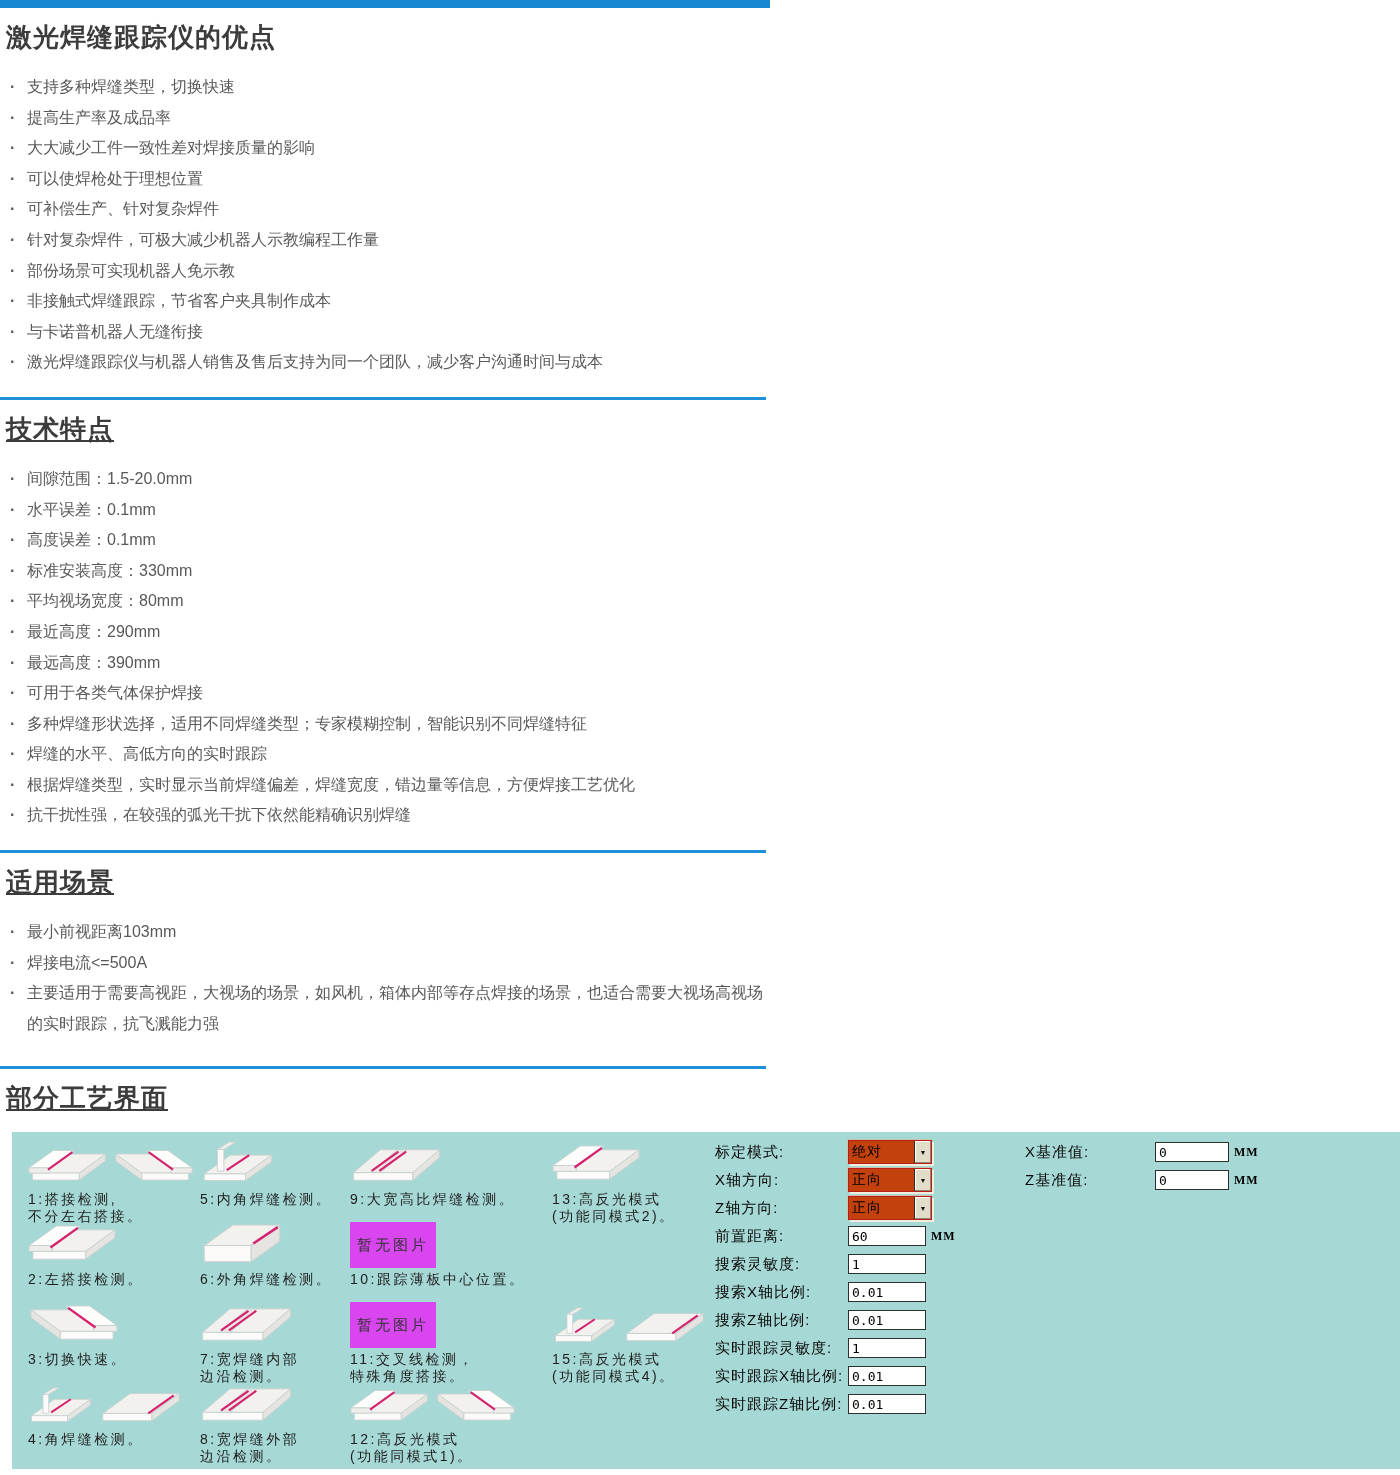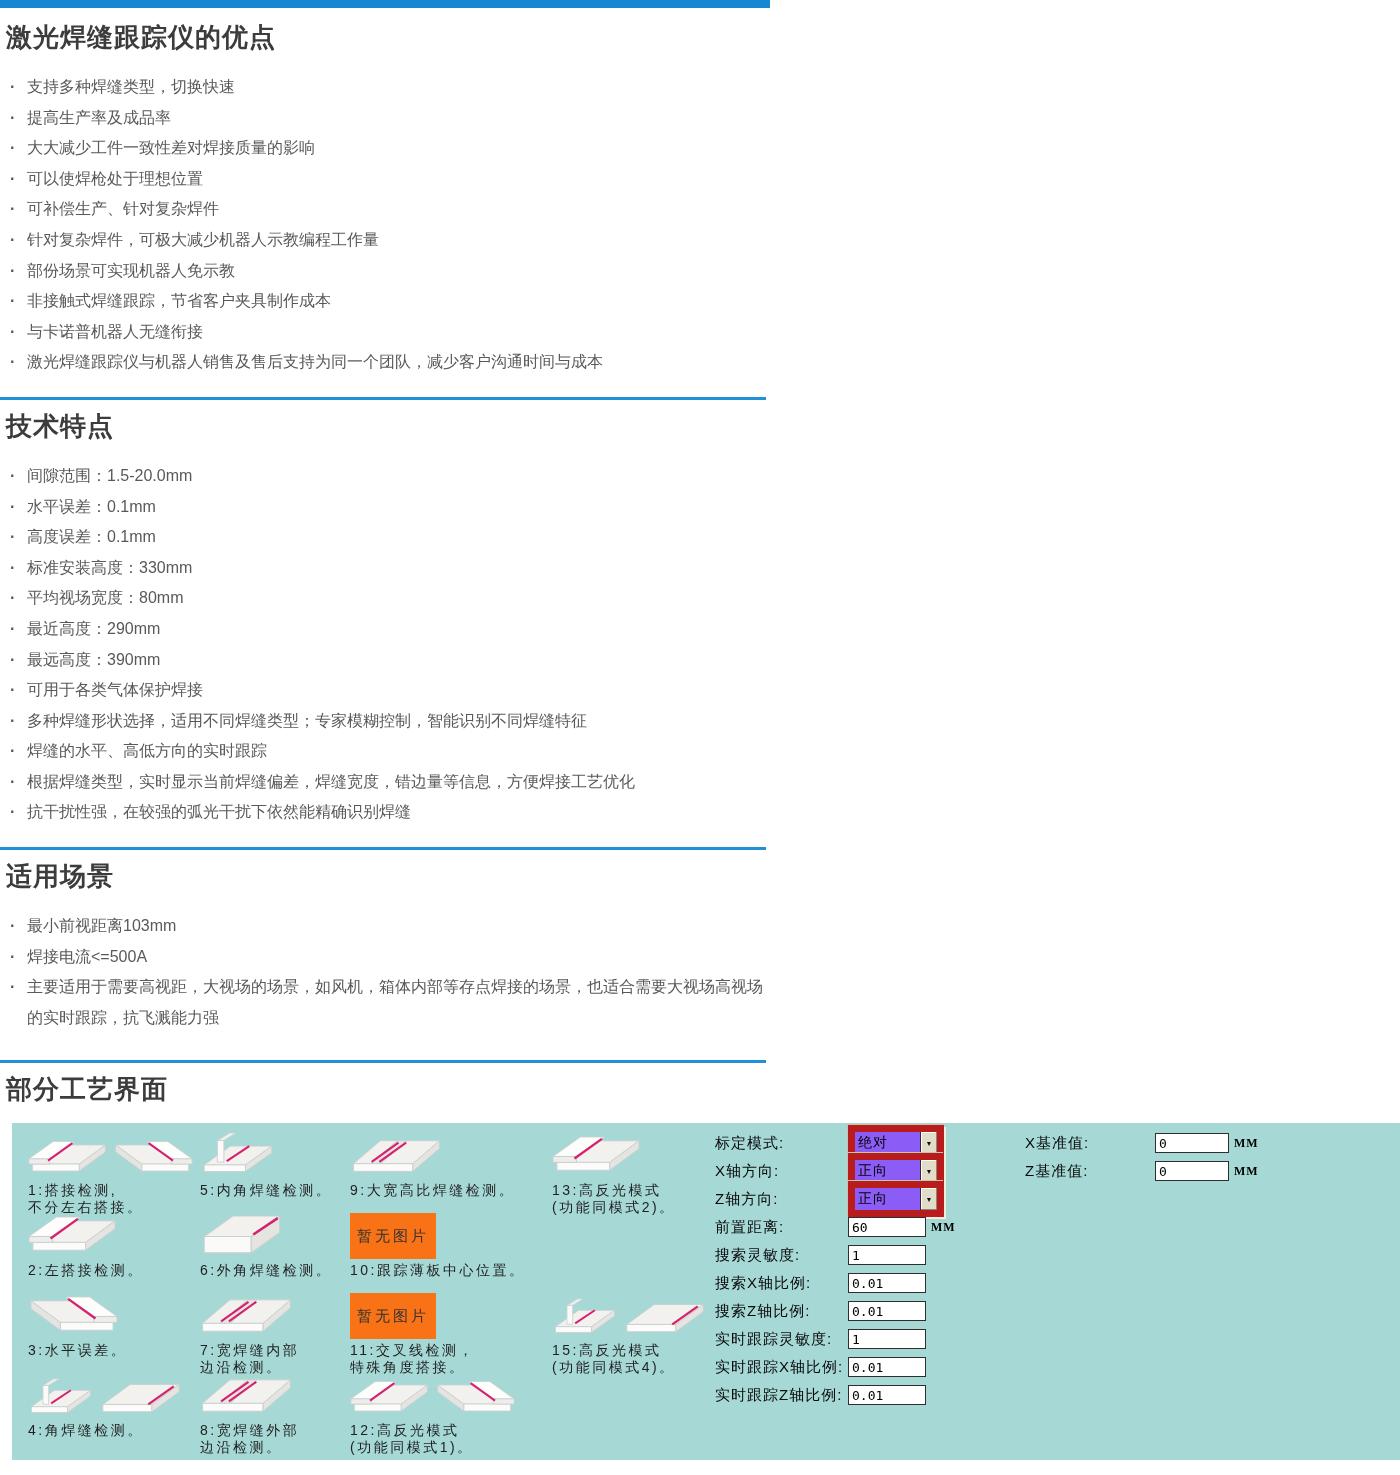--- a/index.html
+++ b/index.html
@@ -5,39 +5,39 @@
   html,body{margin:0;padding:0;}
   body{width:1400px;height:1475px;background:#ffffff;overflow:hidden;
        font-family:"Liberation Sans",sans-serif;}
   .col{width:770px;}
   .topbar{height:8px;background:#1787d1;width:770px;}
   .sec-title{font-size:26px;font-weight:bold;color:#3c3c3c;margin:12px 0 0 6px;letter-spacing:1px;}
   .blist{list-style:none;margin:17px 0 0 0;padding:0 0 0 6px;}
   .blist li{position:relative;padding-left:21px;font-size:16px;color:#595959;line-height:30.6px;max-width:742px;}
   .blist li::before{content:"·";position:absolute;left:4px;top:0;color:#595959;font-weight:bold;}
   .divider{height:3px;background:#2090d8;border:0;margin:19px 0 0 0;width:766px;}
-  .h2{margin-top:9px;}
+  .h2{text-decoration:underline;}
 
   
   .panel{position:relative;margin:16px 0 0 12px;width:1388px;height:337px;background:#a6d8d5;overflow:hidden;}
   .mode{position:absolute;}
   .micons{display:flex;align-items:flex-end;gap:5px;height:46px;}
   .mlabel{margin-top:3px;font-size:14px;line-height:17px;letter-spacing:2.5px;color:#1f1f1f;}
-  .noimg{width:86px;height:46px;background:#f97316;display:flex;align-items:center;justify-content:center;
+  .noimg{width:86px;height:46px;background:#d946ef;display:flex;align-items:center;justify-content:center;
          font-size:15px;letter-spacing:3px;color:#333;}
 
   
   .fcol{position:absolute;top:9px;}
   .fleft{left:703px;}
   .fright{left:1013px;}
   .frow{display:flex;align-items:center;height:22px;margin-bottom:6px;}
   .flabel{font-size:15px;color:#0a0a0a;letter-spacing:1px;white-space:nowrap;}
   .fleft .flabel{width:133px;}
   .fright .flabel{width:130px;}
-  .combo{display:flex;width:82px;height:22px;background:#8b5cf6;border:7px solid #b91c1c;
+  .combo{display:flex;width:82px;height:22px;background:#c2410c;border:1px solid #b91c1c;
          box-shadow:2px 2px 0 #f3eedb,-1px -1px 0 #c9c4ae;align-items:stretch;cursor:default;}
   .cval{flex:1;font-size:14px;letter-spacing:1px;padding:2px 0 0 3px;color:#000;overflow:hidden;white-space:nowrap;}
   .cbtn{width:16px;background:#e2ddc8;border-left:1px solid #2e2e2e;display:flex;align-items:center;
         justify-content:center;font-size:7px;color:#111;
         box-shadow:inset -1px -1px 0 #8d8871, inset 1px 1px 0 #fffef2;}
   .tin{width:78px;height:20px;border:1px solid #2e2e2e;background:#fff;color:#000;
        font-family:"DejaVu Sans Mono",monospace;font-size:13px;padding:0 3px;box-sizing:border-box;}
   .fright .tin{width:74px;}
   .unit{font-family:"Liberation Serif",serif;font-weight:bold;font-size:12px;margin-left:5px;letter-spacing:1px;color:#000;}
 </style>
@@ -172,21 +172,21 @@
         </svg>
       </div>
     <div class="mlabel"><span>2:左搭接检测。</span></div>
   </div>
   <div class="mode" style="left:16px;top:170px;width:168px">
     <div class="micons">
         <svg class="wicon" viewBox="0 0 92 48" width="90" height="47">
           <use href="#i-lapm"></use>
         </svg>
       </div>
-    <div class="mlabel"><span>3:水平误差。</span></div>
+    <div class="mlabel"><span>3:切换快速。</span></div>
   </div>
   <div class="mode" style="left:16px;top:250px;width:168px">
     <div class="micons">
       <svg class="wicon" viewBox="0 0 80 50" width="66" height="41">
           <use href="#i-tee"></use>
         </svg>
       <svg class="wicon" viewBox="0 0 92 44" width="84" height="40">
           <use href="#i-flat"></use>
         </svg>
     </div>

